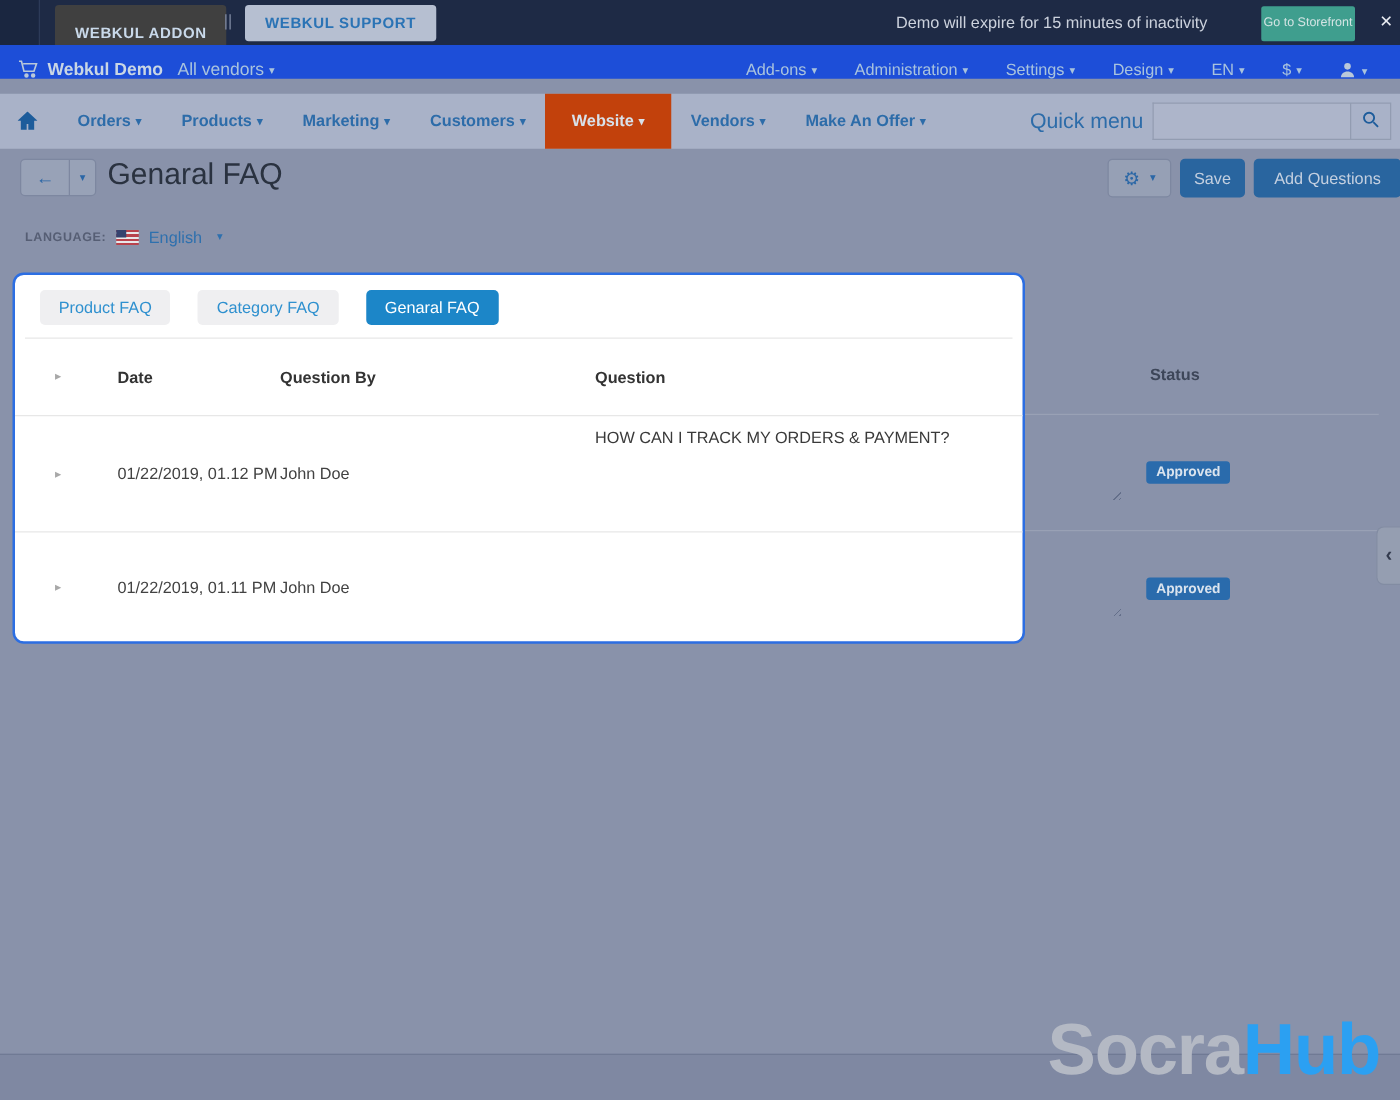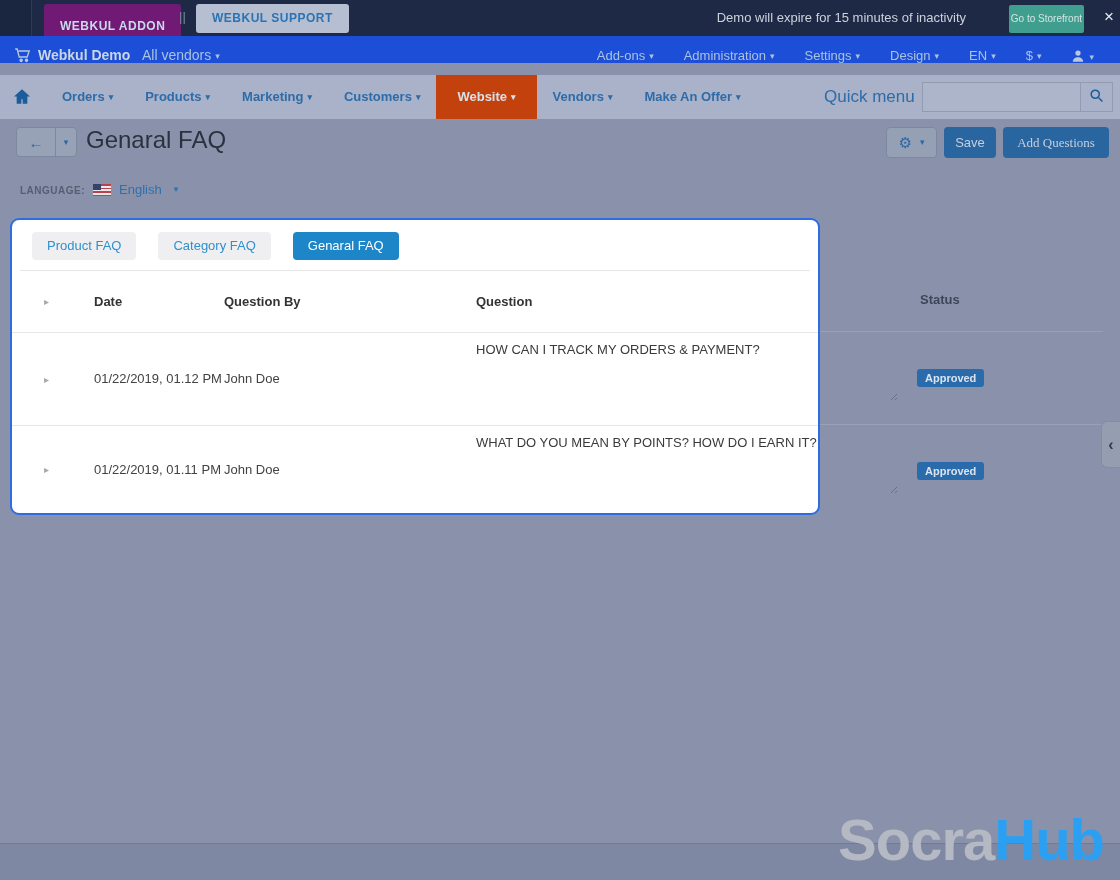--- a/index.html
+++ b/index.html
@@ -2,21 +2,21 @@
 <html><head>
 <meta charset="utf-8">
 <style>
   * { margin:0; padding:0; box-sizing:border-box; }
   html,body { width:1120px; height:880px; }
   body { font-family:"Liberation Sans", sans-serif; background:#8992aa; position:relative; overflow:hidden; }
 
   
   .demo-bar { position:absolute; top:0; left:0; width:1120px; height:36px; background:#1e2a45; }
   .demo-bar .corner { position:absolute; left:0; top:0; width:32px; height:36px; background:#1a2640; border-right:1px solid #2c3a58; }
-  .btn-addon { position:absolute; left:44px; top:4px; height:44px; line-height:29px; padding:0 16px; background:#701a75; color:#c9d9ea; font-size:12px; font-weight:bold; letter-spacing:.5px; border:none; border-radius:3px; cursor:pointer; }
+  .btn-addon { position:absolute; left:44px; top:4px; height:44px; line-height:29px; padding:0 16px; background:#404040; color:#c9d9ea; font-size:12px; font-weight:bold; letter-spacing:.5px; border:none; border-radius:3px; cursor:pointer; }
   .bar-sep { position:absolute; left:179px; top:9px; color:#7e88a0; font-size:13px; }
   .btn-support { position:absolute; left:196px; top:4px; height:29px; line-height:29px; padding:0 16px; background:#b6bfd1; color:#2a73b5; font-size:12px; font-weight:bold; letter-spacing:.5px; border:none; border-radius:3px; cursor:pointer; }
   .expire-text { position:absolute; right:154px; top:10px; color:#ccd2dd; font-size:13px; }
   .btn-storefront { position:absolute; right:36px; top:5px; height:28px; line-height:28px; padding:0 2px; background:#3f9e8e; color:#d4e4e4; font-size:10px; border:none; border-radius:2px; cursor:pointer; }
   .close-x { position:absolute; right:6px; top:6px; color:#e9ecf2; font-size:17px; line-height:22px; cursor:pointer; }
 
   
   .top-nav { position:absolute; top:36px; left:0; width:1120px; height:27px; background:#1d4ed8; }
   .top-nav .cart { position:absolute; left:14px; top:11px; color:#b9c8da; }
   .brand { position:absolute; left:38px; top:0; line-height:39px; color:#c9d6e4; font-size:14px; font-weight:bold; cursor:pointer; }
@@ -38,21 +38,21 @@
 
   
   .back-group { position:absolute; left:16px; top:127px; display:flex; height:30px; border:1px solid #7d87a0; border-radius:4px; background:#98a2b7; overflow:hidden; }
   .back-group .bg-btn { display:flex; align-items:center; justify-content:center; color:#2a66a6; cursor:pointer; }
   .back-group .bg-main { width:38px; font-size:15px; font-weight:bold; }
   .back-group .bg-caret { width:21px; border-left:1px solid #7d87a0; font-size:9px; }
   .page-title { position:absolute; left:86px; top:126px; font-size:24px; font-weight:500; color:#2a3240; }
   .gear-btn { position:absolute; left:886px; top:127px; width:51px; height:31px; border:1px solid #7d87a0; border-radius:4px; background:#96a0b5; color:#2b67a6; display:flex; align-items:center; justify-content:center; gap:4px; cursor:pointer; font-size:15px; }
   .btn-primary { position:absolute; top:127px; height:31px; background:#29659f; color:#c4d0e0; font-size:13px; border:none; border-radius:4px; cursor:pointer; }
   .btn-save { left:944px; width:52px; }
-  .btn-addq { left:1003px; width:106px;font-family:Liberation Serif, serif; }
+  .btn-addq { left:1003px; width:118px; }
 
   
   .lang-label { position:absolute; left:20px; top:185px; font-size:10px; font-weight:bold; letter-spacing:.5px; color:#565e74; }
   .lang-link { position:absolute; left:93px; top:182px; display:flex; align-items:center; gap:8px; cursor:pointer; }
   .flag { width:18px; height:12px; background:repeating-linear-gradient(180deg,#b8434d 0 1.8px,#e8e8ea 1.8px 3.6px); position:relative; box-shadow:0 0 0 1px #8b93a8; }
   .flag::before { content:""; position:absolute; left:0; top:0; width:8px; height:6px; background:#35426e; }
   .lang-value { color:#2e70ae; font-size:13px; }
   .lang-link .caret { color:#2e70ae; }
 
   
@@ -191,21 +191,20 @@
     <span class="expander">▸</span>
     <span class="cell">01/22/2019, 01.12 PM</span>
     <span class="cell">John Doe</span>
     <span class="qcell">HOW CAN I TRACK MY ORDERS &amp; PAYMENT?</span>
   </div>
 
   <div class="t-row2 t-grid">
     <span class="expander">▸</span>
     <span class="cell">01/22/2019, 01.11 PM</span>
     <span class="cell">John Doe</span>
-    <span class="qcell">WHAT DO YOU MEAN BY POINTS? HOW DO I EARN IT?</span>
   </div>
 </div>
 
 <span class="status-head">Status</span>
 <span class="badge badge-1">Approved</span>
 <span class="badge badge-2">Approved</span>
 <div class="dim-line dl-1"></div>
 <div class="dim-line dl-2"></div>
 <div class="grip grip-1"></div>
 <div class="grip grip-2"></div>

